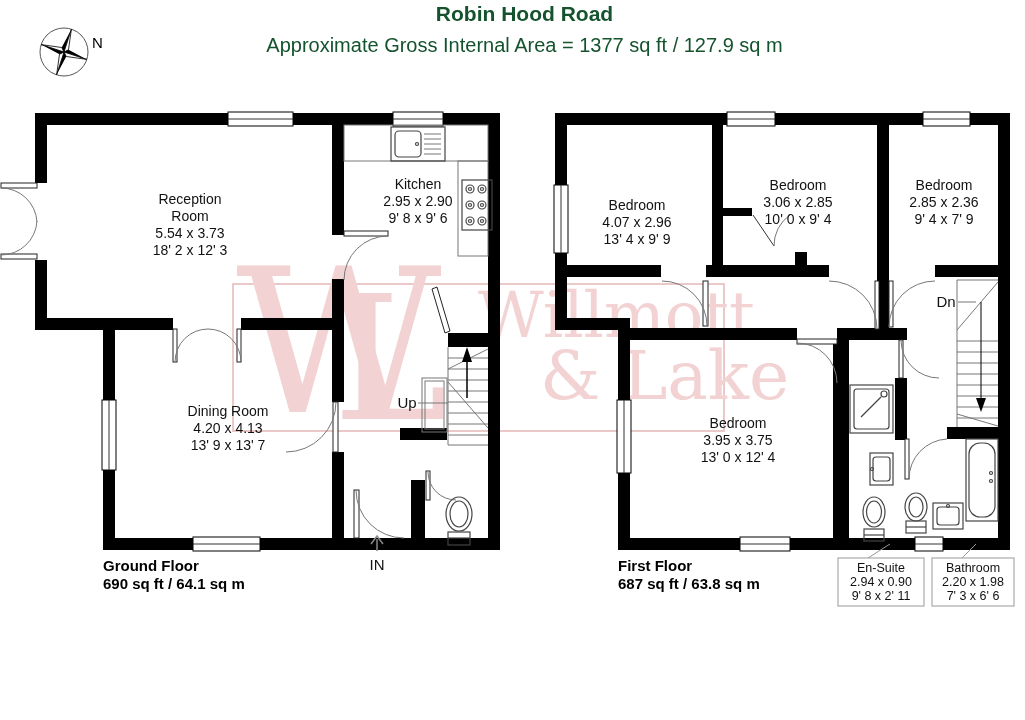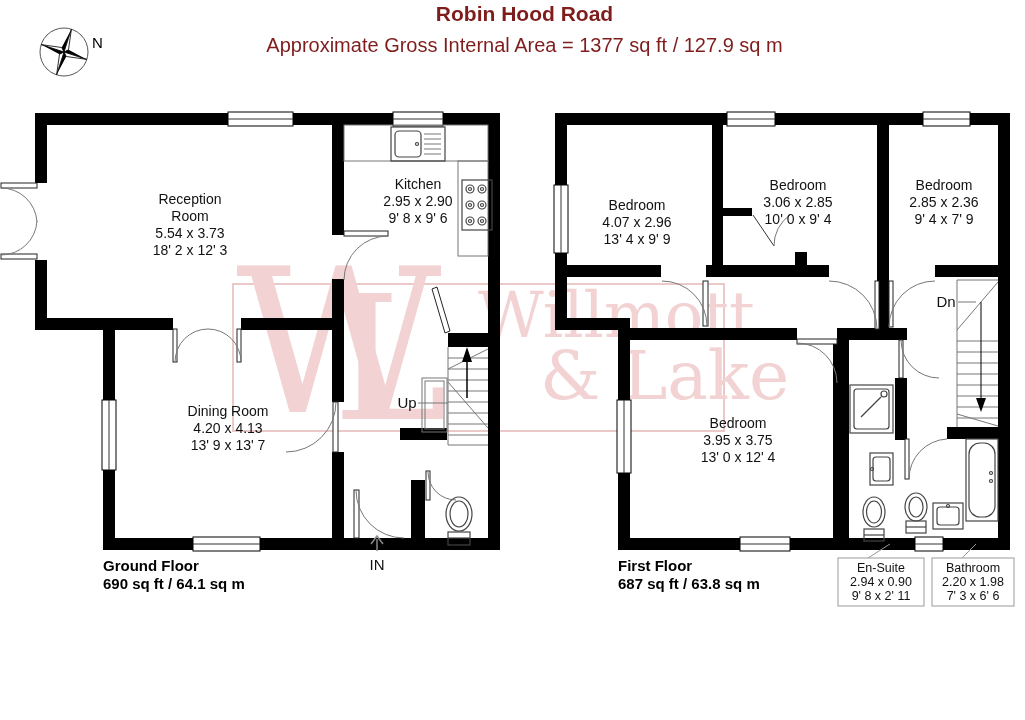--- a/index.html
+++ b/index.html
@@ -1,18 +1,18 @@
 <!DOCTYPE html>
 <html><head>
 <meta charset="utf-8">
 <style>
   html,body{margin:0;padding:0;background:#fff;}
   #stage{position:relative;width:1025px;height:720px;background:#fff;overflow:hidden;
          font-family:"Liberation Sans",sans-serif;}
-  .hdr{position:absolute;left:0;right:0;text-align:center;color:#7f1d1d;padding-left:24px;}
+  .hdr{position:absolute;left:0;right:0;text-align:center;color:#14532d;padding-left:24px;}
   #title{top:2px;font-size:21px;font-weight:bold;}
   #subtitle{top:34px;font-size:20px;}
   
   #wm{position:absolute;left:232px;top:283px;width:489px;height:145px;
       border:2px solid #ecc9c9;z-index:0;}
   .wmtxt{position:absolute;color:#f2d2d2;font-family:"DejaVu Serif","Liberation Serif",serif;
          line-height:1;white-space:nowrap;z-index:0;}
   #wm-w{left:236px;top:243px;font-size:200px;}
   #wm-l{left:333px;top:274px;font-size:172px;}
   #wm-line1{left:478px;top:283px;font-size:64px;}

